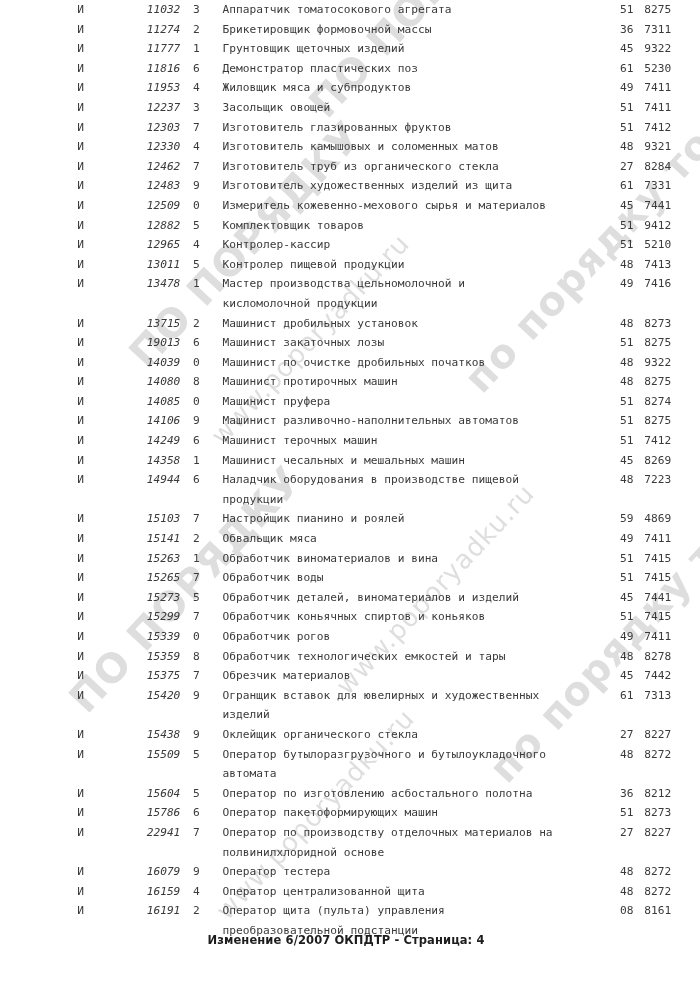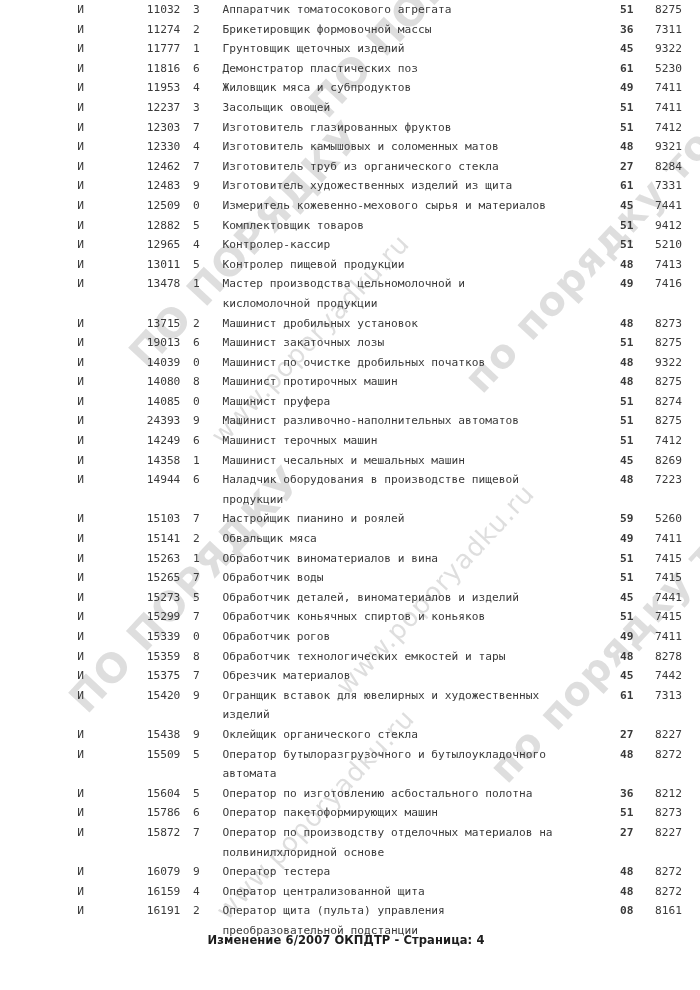--- a/index.html
+++ b/index.html
@@ -62,25 +62,25 @@
     padding: 0;
     vertical-align: top;
     font-size: 11.2px;
     line-height: 19.6px;
     color: #3a3a3a;
     white-space: nowrap;
   }
   
   .c-pad   { width: 72px; }
   .c-kind  { width: 38px; text-align: left; }
-  .c-code  { width: 58px; text-align: right; }
+  .c-code  { width: 58px; text-align: right; font-style: italic; }
   .c-chk   { width: 30px; text-align: center; }
   .c-name  { width: 348px; white-space: normal; padding-left: 10px !important; }
-  .c-col1  { width: 44px; text-align: right; font-weight: bold; }
-  .c-col2  { width: 62px; text-align: right; padding-right: 18px !important; }
+  .c-col1  { width: 44px; text-align: right; }
+  .c-col2  { width: 62px; text-align: center; padding-right: 18px !important; }
 
   .c-name .n2 { display: block; }
 
   
   .footer {
     position: absolute;
     left: 0;
     right: 8px;
     top: 933px;
     text-align: center;
@@ -296,21 +296,21 @@
             <td class="c-kind">И</td>
             <td class="c-code">14085</td>
             <td class="c-chk">0</td>
             <td class="c-name"><span>Машинист пруфера</span></td>
             <td class="c-col1">51</td>
             <td class="c-col2">8274</td>
           </tr>
           <tr>
             <td class="c-pad"></td>
             <td class="c-kind">И</td>
-            <td class="c-code">24393</td>
+            <td class="c-code">14106</td>
             <td class="c-chk">9</td>
             <td class="c-name"><span>Машинист разливочно-наполнительных автоматов</span></td>
             <td class="c-col1">51</td>
             <td class="c-col2">8275</td>
           </tr>
           <tr>
             <td class="c-pad"></td>
             <td class="c-kind">И</td>
             <td class="c-code">14249</td>
             <td class="c-chk">6</td>
@@ -336,21 +336,21 @@
             <td class="c-col1">48</td>
             <td class="c-col2">7223</td>
           </tr>
           <tr>
             <td class="c-pad"></td>
             <td class="c-kind">И</td>
             <td class="c-code">15103</td>
             <td class="c-chk">7</td>
             <td class="c-name"><span>Настройщик пианино и роялей</span></td>
             <td class="c-col1">59</td>
-            <td class="c-col2">5260</td>
+            <td class="c-col2">4869</td>
           </tr>
           <tr>
             <td class="c-pad"></td>
             <td class="c-kind">И</td>
             <td class="c-code">15141</td>
             <td class="c-chk">2</td>
             <td class="c-name"><span>Обвальщик мяса</span></td>
             <td class="c-col1">49</td>
             <td class="c-col2">7411</td>
           </tr>
@@ -458,21 +458,21 @@
             <td class="c-kind">И</td>
             <td class="c-code">15786</td>
             <td class="c-chk">6</td>
             <td class="c-name"><span>Оператор пакетоформирующих машин</span></td>
             <td class="c-col1">51</td>
             <td class="c-col2">8273</td>
           </tr>
           <tr>
             <td class="c-pad"></td>
             <td class="c-kind">И</td>
-            <td class="c-code">15872</td>
+            <td class="c-code">22941</td>
             <td class="c-chk">7</td>
             <td class="c-name"><span>Оператор по производству отделочных материалов на</span><span class="n2">полвинилхлоридной основе</span></td>
             <td class="c-col1">27</td>
             <td class="c-col2">8227</td>
           </tr>
           <tr>
             <td class="c-pad"></td>
             <td class="c-kind">И</td>
             <td class="c-code">16079</td>
             <td class="c-chk">9</td>

